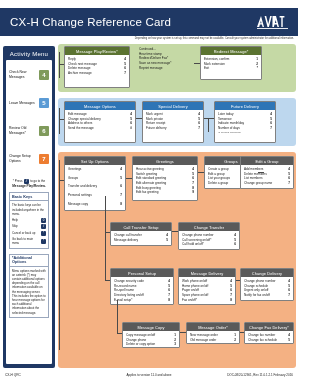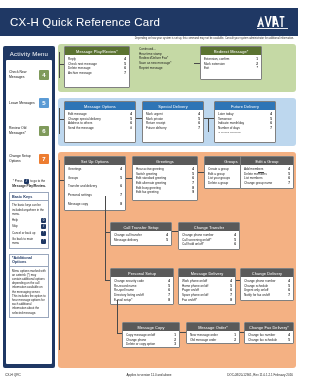--- a/index.html
+++ b/index.html
@@ -119,21 +119,21 @@
   
   .footer { position:absolute; left:0; bottom:3px; width:298px; height:10px; }
   .f-left  { position:absolute; left:5px; top:0; font-size:3.2px; color:#222; }
   .f-mid   { position:absolute; left:0; right:0; top:0; text-align:center; font-size:3px; color:#222; }
   .f-right { position:absolute; right:5px; top:0; font-size:3px; color:#222; }
 </style>
 </head>
 <body>
 
 <div class="header">
-  <div class="header-title">CX-H Quick Reference Card</div>
+  <div class="header-title">CX-H Change Reference Card</div>
   <div class="logo">
     <svg width="34" height="16" viewBox="0 0 34 16" aria-hidden="true">
       <g fill="#ffffff">
         <path d="M1 13 L5 2 L8 13 L6.6 13 L5.9 10.6 L3.9 10.6 L3.2 13 Z M4.3 9.3 L5.5 9.3 L4.9 6.8 Z"></path>
         <path d="M8.6 2 L10.2 2 L12.2 10 L14.2 2 L15.8 2 L12.9 13 L11.5 13 Z"></path>
         <path d="M16.5 2 L20 2 L23 13 L21.5 13 L20.8 10.4 L18.5 10.4 L17.9 13 L16.4 13 Z M18.9 9 L20.4 9 L19.6 6 Z"></path>
         <path d="M23.6 2 L28.4 2 L28.4 3.5 L26.7 3.5 L26.7 13 L25.3 13 L25.3 3.5 L23.6 3.5 Z"></path>
         <rect x="1" y="14" width="31" height="0.9"></rect>
       </g>
     </svg>

